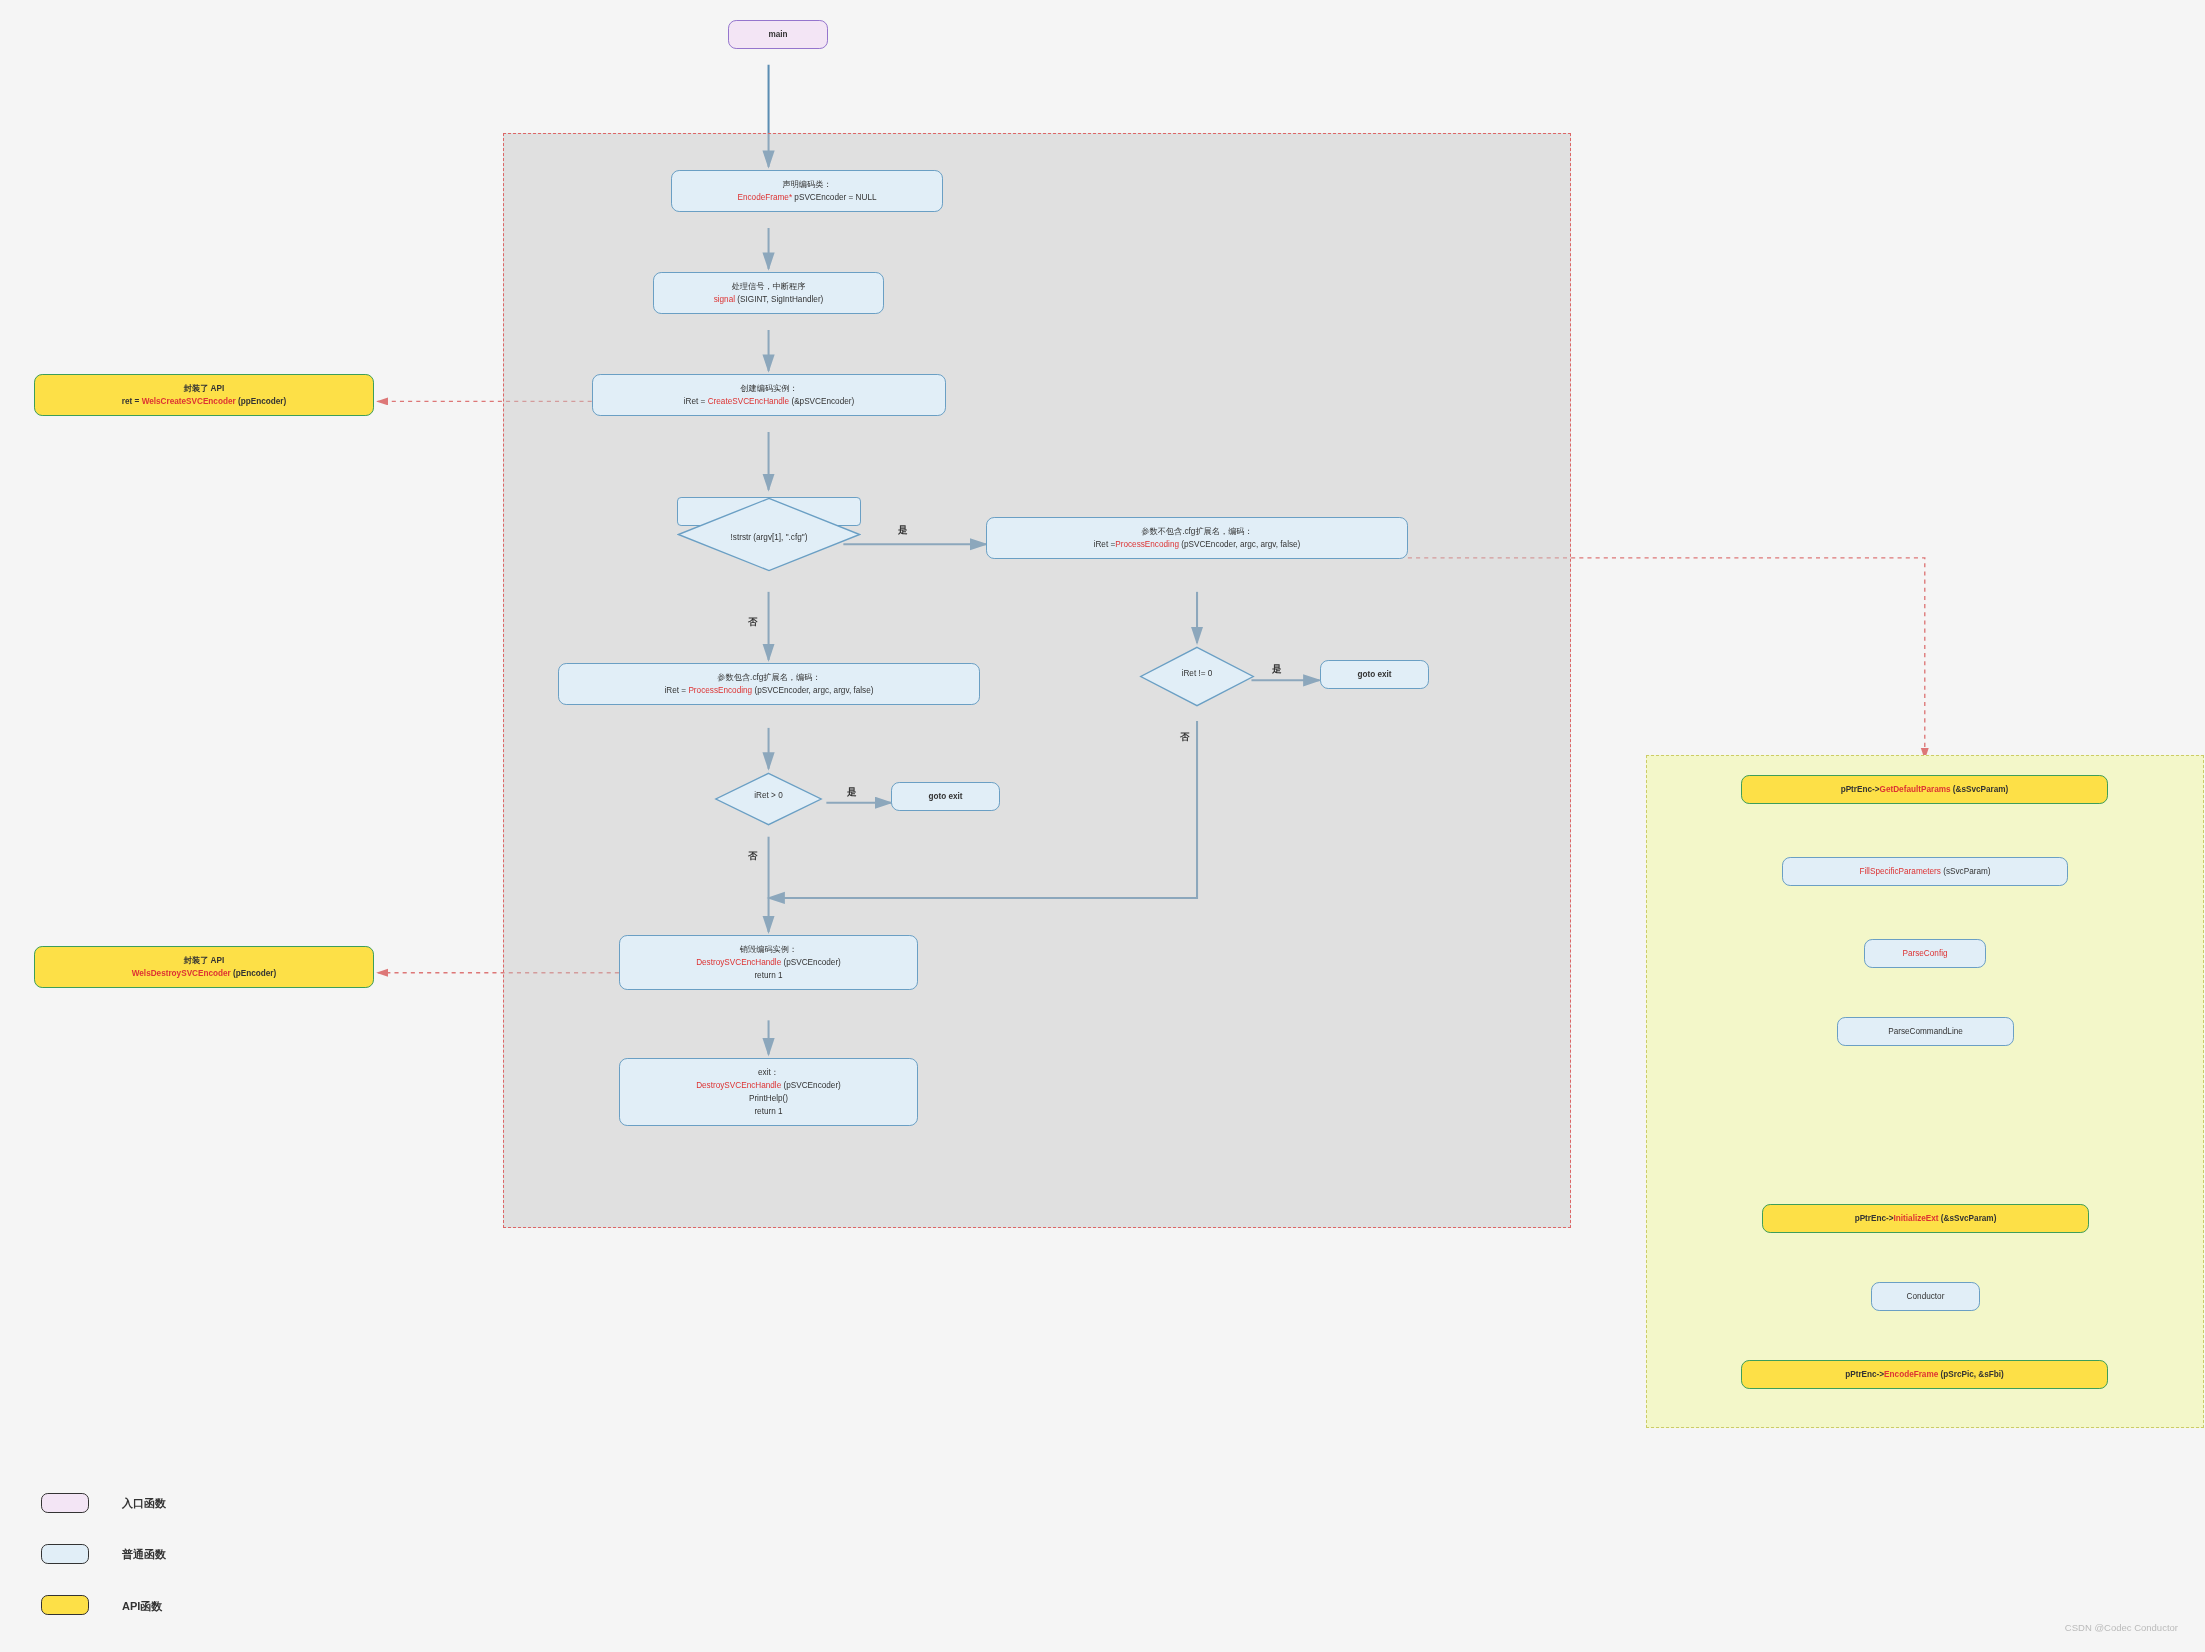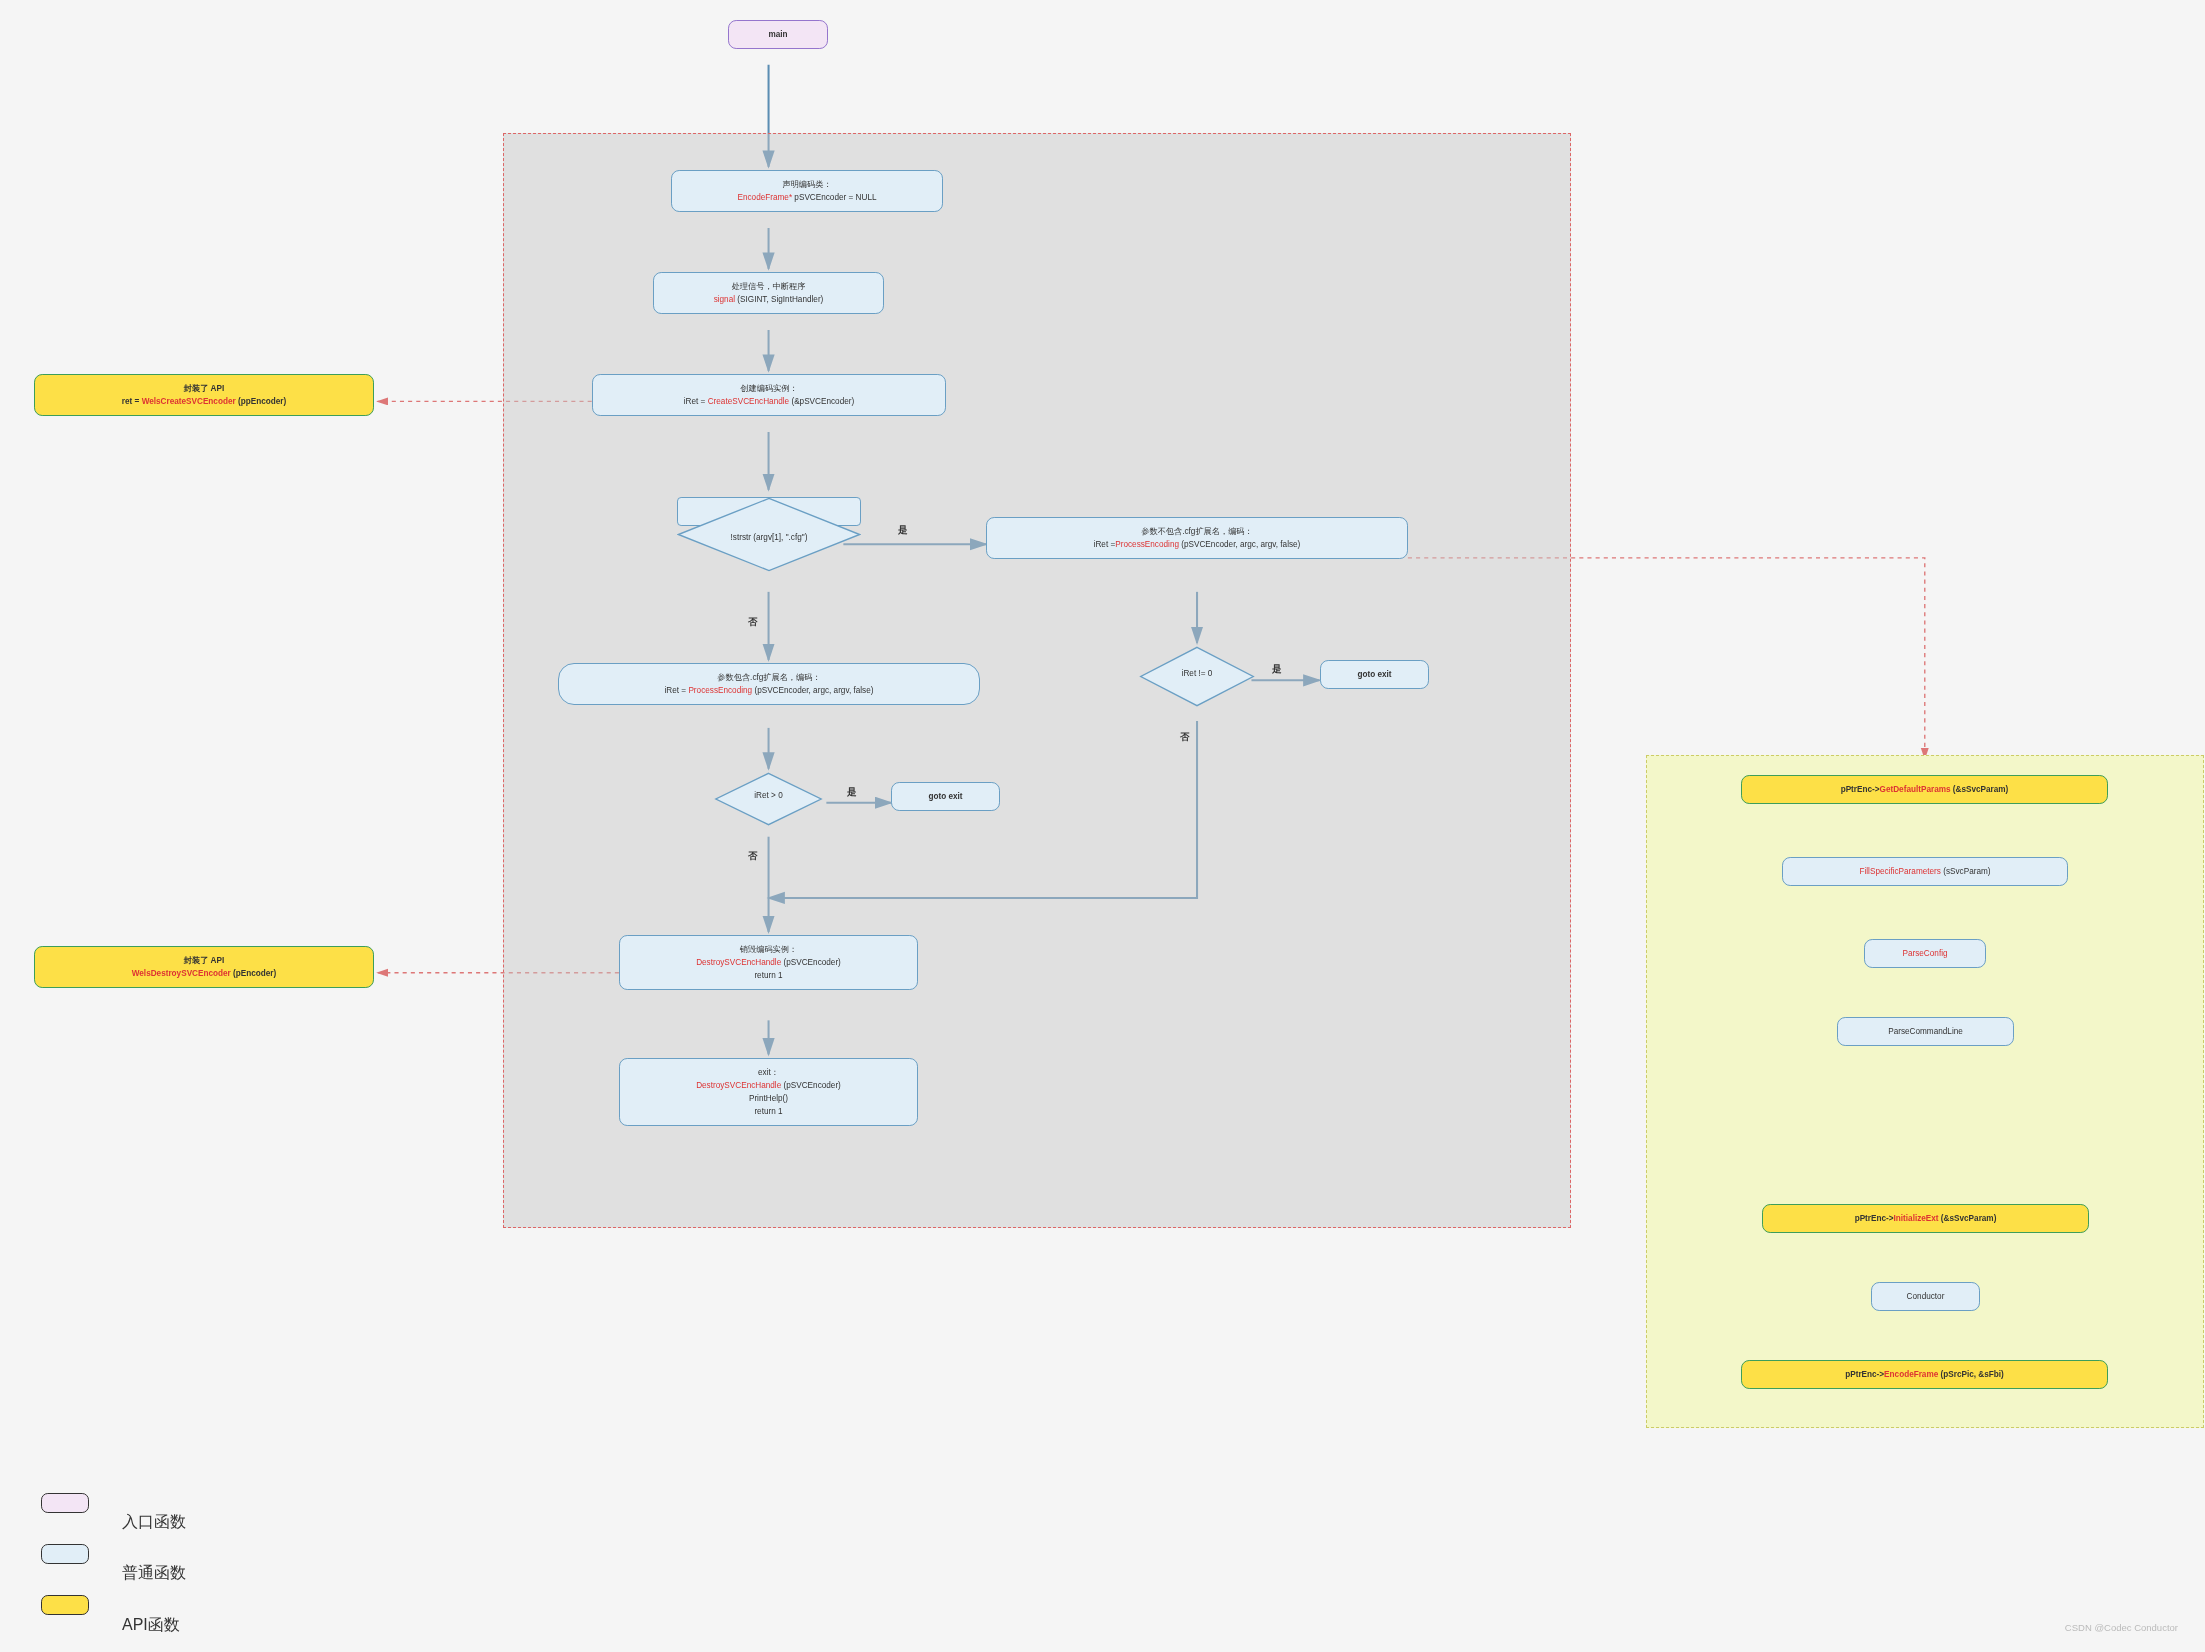--- a/index.html
+++ b/index.html
@@ -44,23 +44,22 @@
   .bold { font-weight: bold; }
   .lbl { position: absolute; font-size: 9.5px; font-weight: bold; }
   .legend-box {
     position: absolute;
     width: 48px; height: 20.4px;
     border-radius: 6.8px;
     border: 1.4px solid;
   }
   .legend-text {
     position: absolute;
-    font-size: 16px;
-    font-weight: normal;
-    margin-top: 16px;
+    font-size: 11px;
+    font-weight: bold;
   }
   svg.arrows {
     position: absolute;
     left: 0; top: 0;
     width: 2205px;
     height: 1653px;
     pointer-events: none;
   }
   .watermark {
     position: absolute;
@@ -173,21 +172,21 @@
   </svg>
   <div style="position:absolute; top:23px; width:100%; text-align:center;">iRet != 0</div>
 </div>
 <div class="lbl" style="left:1272px; top:663px;">是</div>
 <div class="lbl" style="left:1180px; top:731px;">否</div>
 
 <div class="node blue bold" style="left:1320px; top:660px; width:109px;">
   <span>goto exit</span>
 </div>
 
-<div class="node blue" style="left:558px; top:663px; width:422px;border-radius:16px;">
+<div class="node blue" style="left:558px; top:663px; width:422px;">
   <div>参数包含.cfg扩展名，编码：</div>
   <div>
     <span>iRet = </span><span class="red">ProcessEncoding</span><span> (pSVCEncoder, argc, argv, false)</span>
   </div>
 </div>
 
 <div style="position:absolute; left:714px; top:772px; width:109px; height:54px;">
   <svg width="109" height="54" viewBox="0 0 160 80">
     <polygon points="80,2 158,40 80,78 2,40" fill="#e1eef7" stroke="#6a9fc4" stroke-width="2"></polygon>
   </svg>

